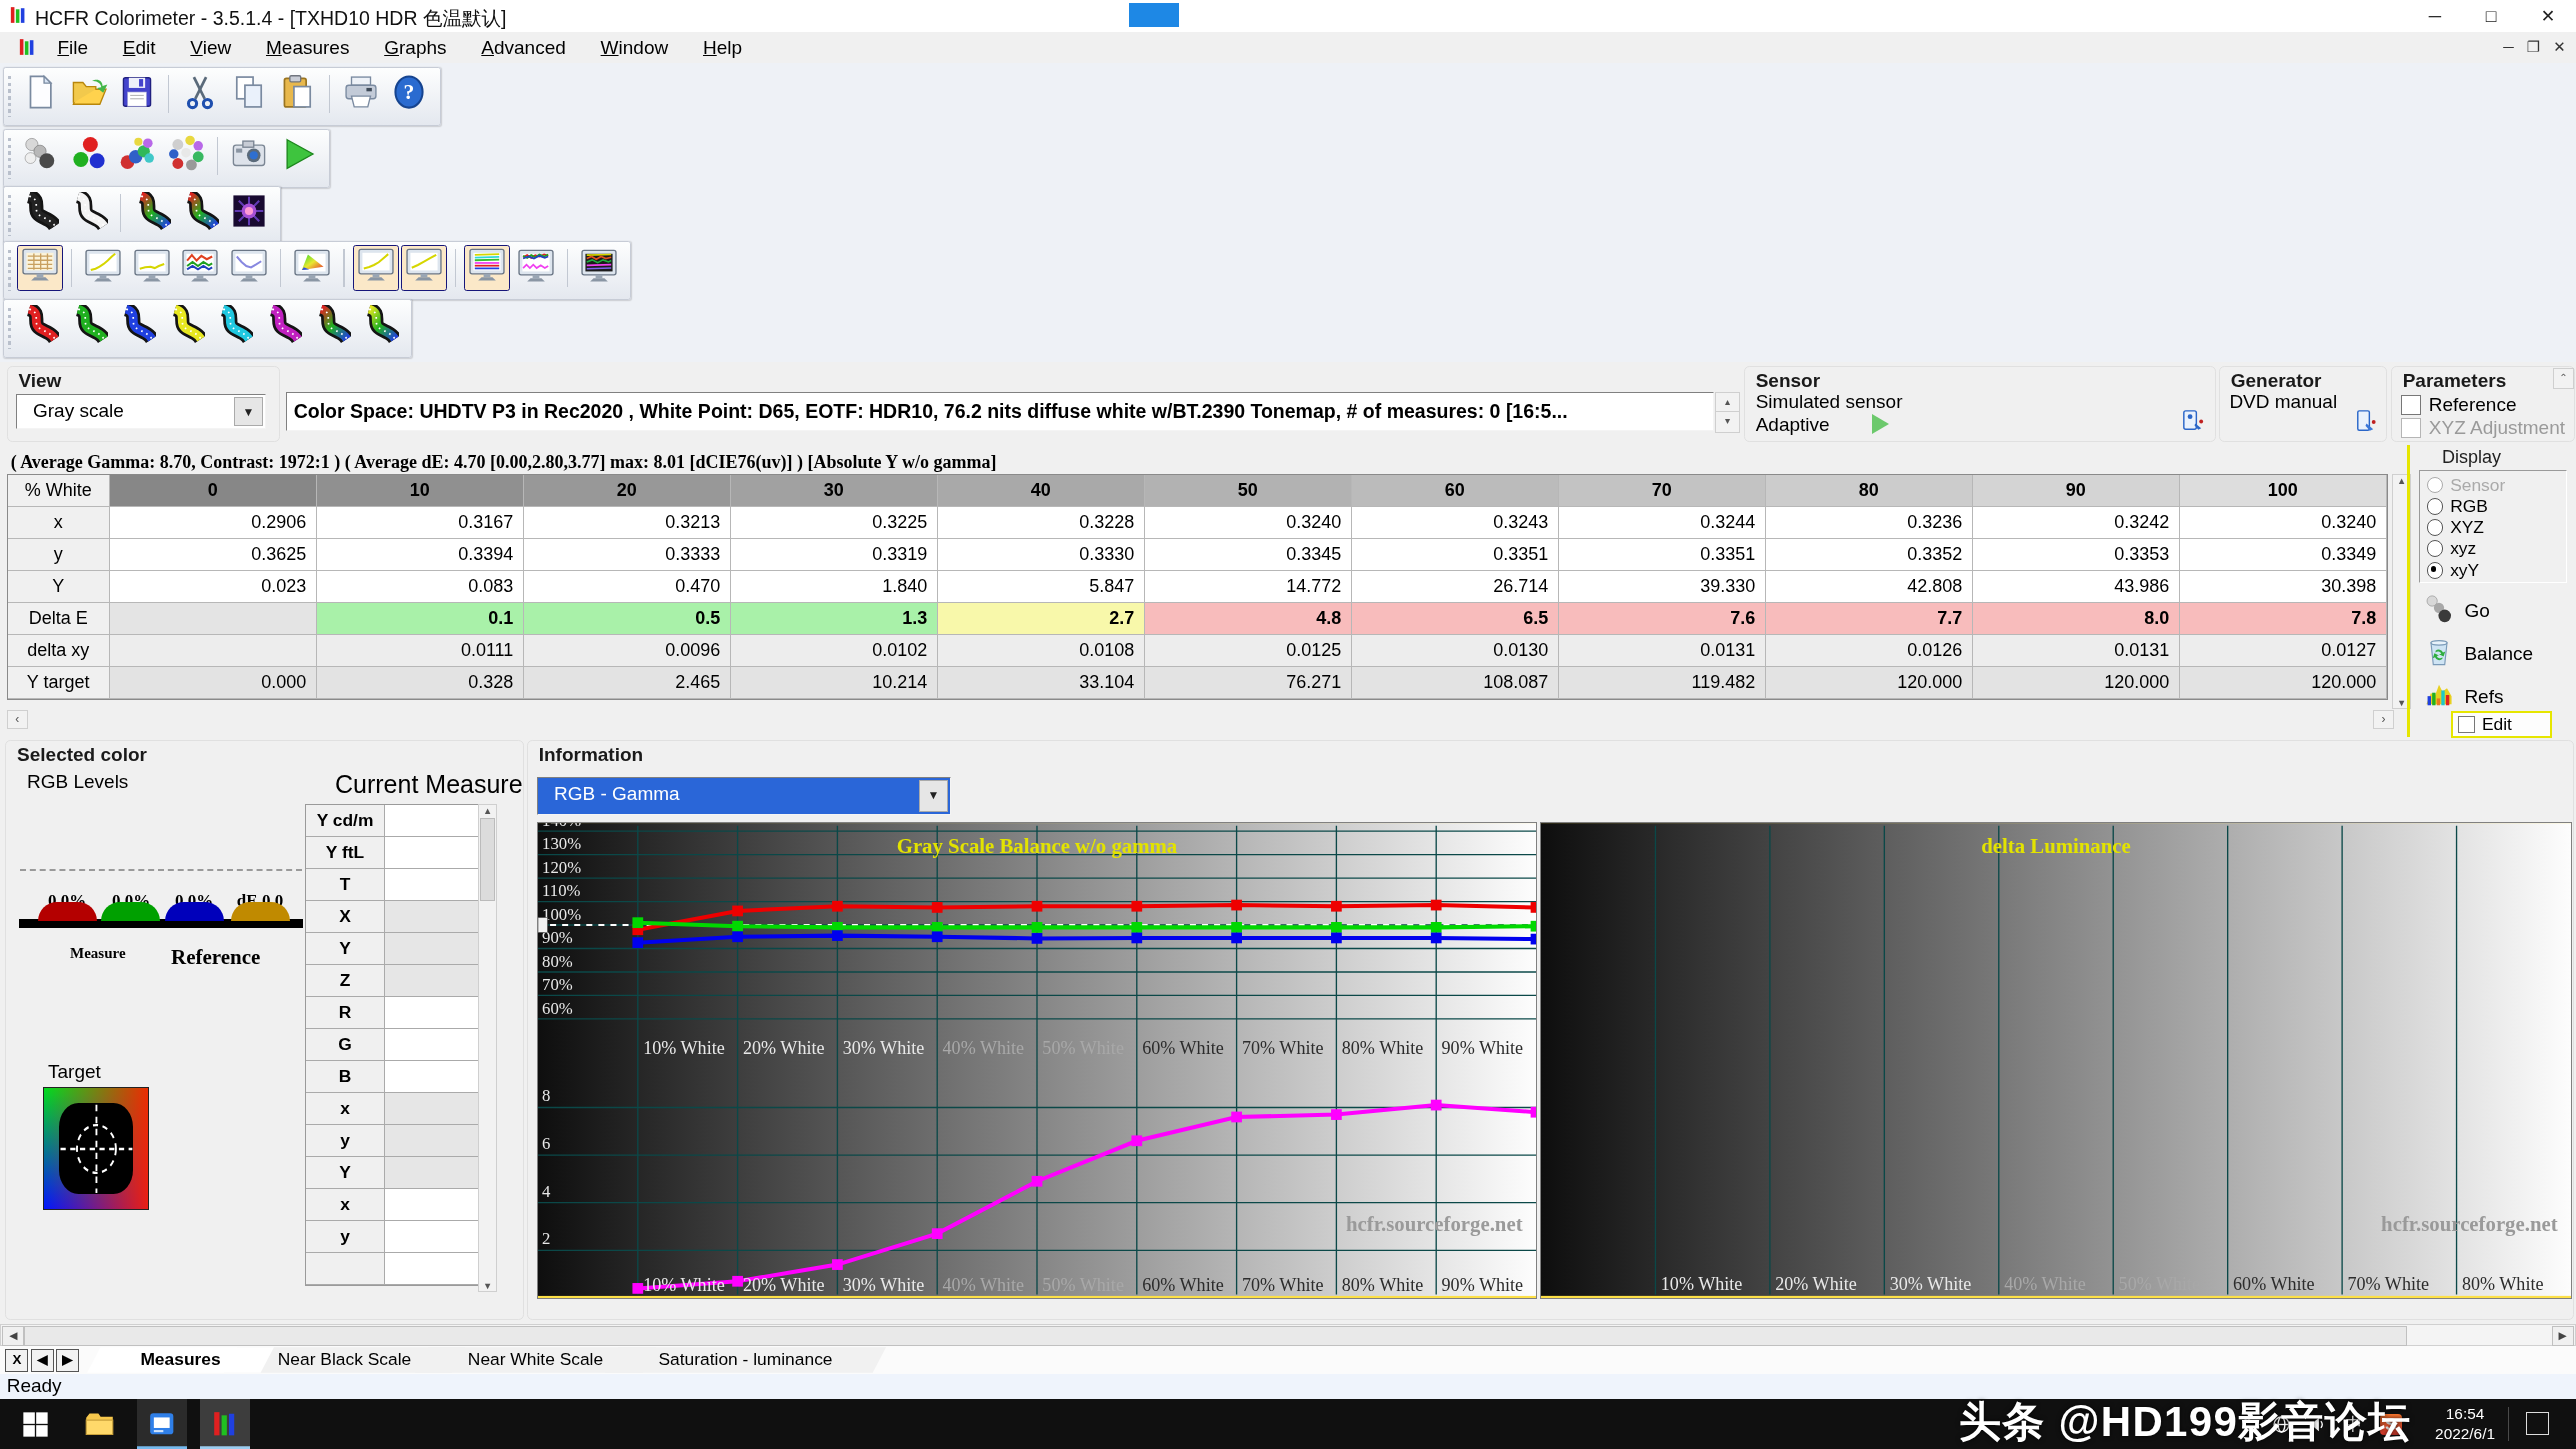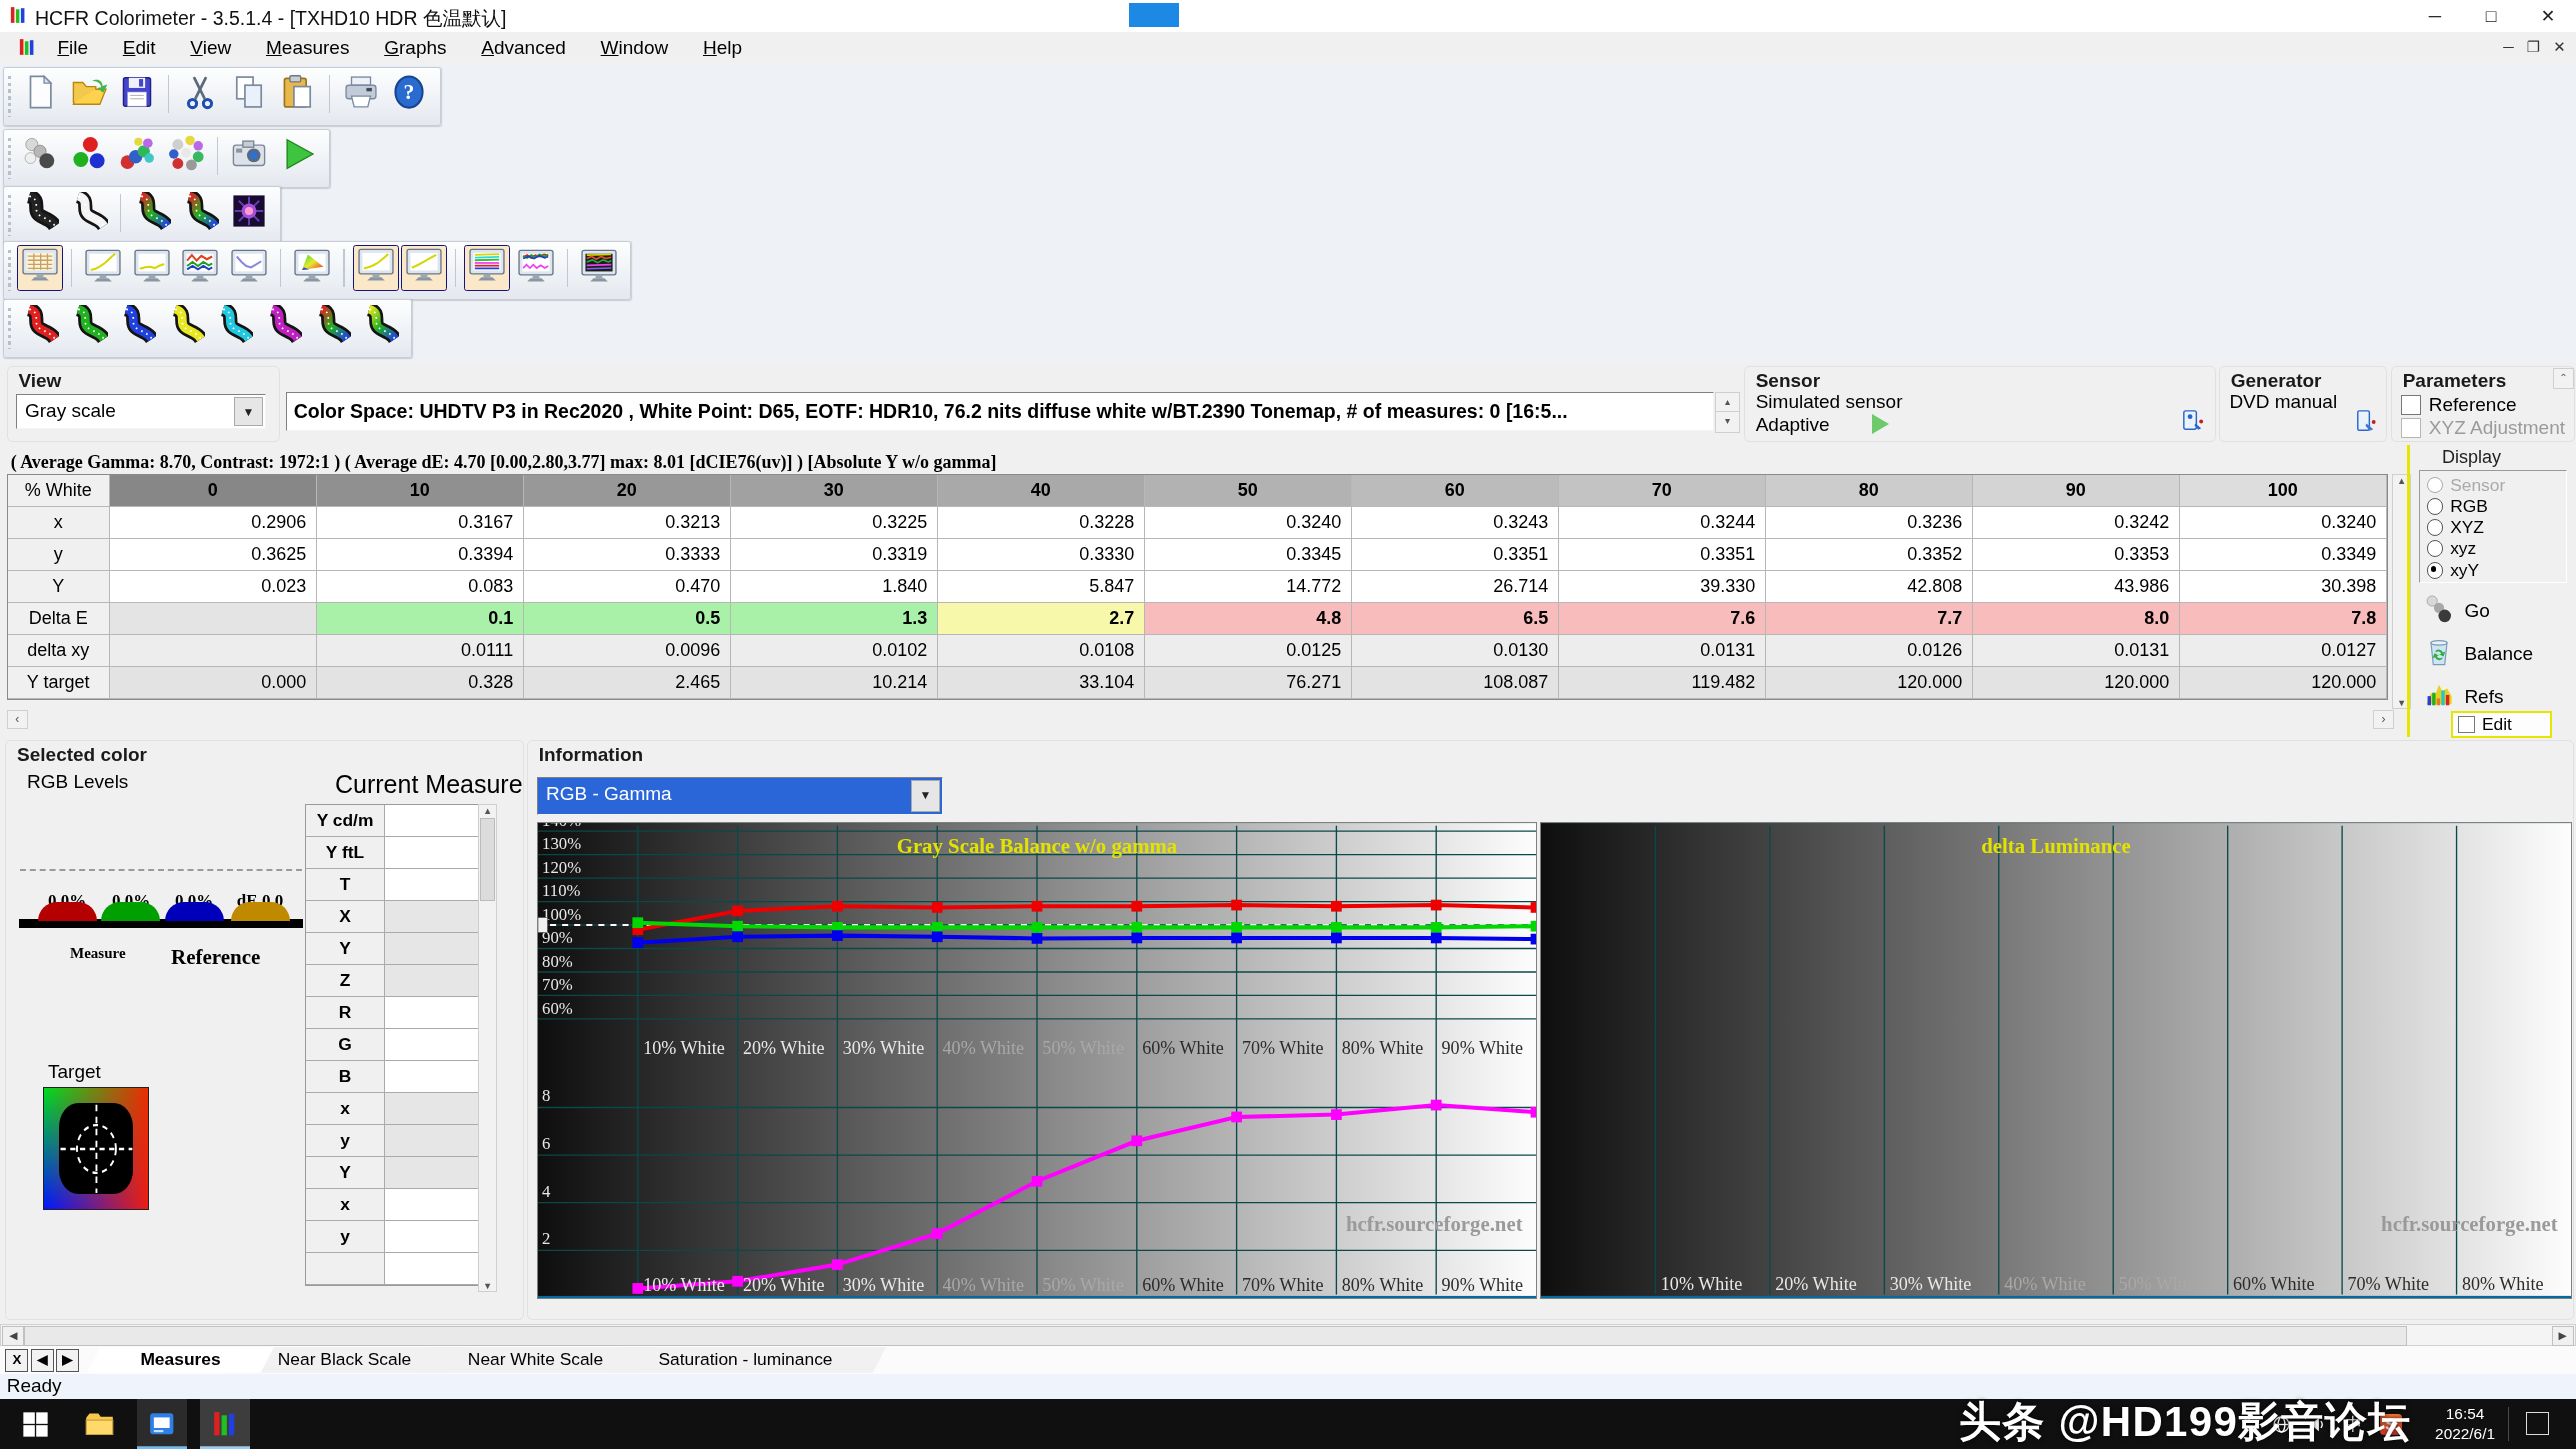--- a/index.html
+++ b/index.html
@@ -27,21 +27,21 @@
   .tbrow::before{content:"";position:absolute;left:4px;top:8px;bottom:8px;width:3.4px;
     background:repeating-linear-gradient(#b9c0cc 0 3.4px,transparent 3.4px 6.7px);}
   .tbtn{display:inline-block;width:46px;height:46px;margin:0.7px 1.3px;vertical-align:top;border-radius:2.7px;
     text-align:center;padding-top:1.3px;box-sizing:border-box;}
   .tbtn.sel{background:#fbe8c8;border:1.3px solid #16167a;padding-top:0;}
   .tbsep{display:inline-block;width:1.3px;height:38px;margin:4px 6.7px;background:#c2c8d2;vertical-align:top;}
   
   .gbox{border:1.3px groove #e0e0e0;border-radius:5.4px;background:#f0f0f0;}
   .gtitle{position:absolute;top:2.7px;left:10.7px;font-weight:bold;font-size:19px;color:#1a1a1a;}
   .combo{background:#fff;border:1.3px solid;border-color:#808080 #f4f4f4 #f4f4f4 #808080;font-size:19px;
-    line-height:32px;padding-left:8px;}
+    line-height:32px;padding-left:16px;}
   .combo .arrow{position:absolute;right:2px;top:2px;bottom:2px;width:27px;background:#e6e6e6;
     border:0.7px solid #aaa;text-align:center;line-height:29.5px;font-size:12px;color:#222;}
   .checkrow{font-size:19px;display:flex;align-items:center;gap:8px;}
   .cbx{width:17.4px;height:17.4px;background:#fff;border:1.3px solid #777;display:inline-block;}
   .radio{width:14.8px;height:14.8px;border:1.3px solid #555;border-radius:50%;background:#fff;display:inline-block;position:relative;}
   .radio.on::after{content:"";position:absolute;left:3.4px;top:3.4px;width:5.4px;height:5.4px;border-radius:50%;background:#000;}
   .radio.dis{border-color:#aaa;}
   
   #summary{left:10.7px;top:452px;font-size:18px;font-weight:bold;font-family:"Liberation Serif",serif;}
   #graytable{left:6.7px;top:474px;display:grid;grid-template-columns:102px repeat(11,207px);
@@ -78,21 +78,21 @@
   
   #cm-title{left:335px;top:770px;font-size:25px;}
   #cmtable{left:305px;top:804px;display:grid;grid-template-columns:79px 93px;border:1.3px solid #9a9a9a;background:#fff;}
   .cmlabel{height:31px;border-bottom:0.7px solid #aaa;border-right:0.7px solid #aaa;background:#f0f0f0;
     font-weight:bold;font-size:17.4px;display:flex;align-items:center;justify-content:center;}
   .cmval{height:31px;border-bottom:0.7px solid #aaa;}
   #cm-scroll{left:478px;top:804px;width:17.4px;height:486px;}
   
   #infopanel{left:527px;top:740px;width:2045px;height:578px;}
   #info-combo{left:537px;top:777px;width:396px;height:36px;background:#2a66d8;color:#fff;}
-  .chartbox{border:1.3px solid #808080;background:#0369a1;}
+  .chartbox{border:1.3px solid #808080;background:#fde047;}
   #chart-left{left:537px;top:822px;}
   #chart-right{left:1540px;top:822px;}
   
   #hscroll{left:0;top:1324px;width:2576px;height:21.5px;background:#f4f4f4;border:0.7px solid #d0d0d0;box-sizing:border-box;}
   #hthumb{position:absolute;left:23px;top:1.3px;width:2381px;height:17.4px;background:#e9e9e9;border:0.7px solid #c0c0c0;}
   .harrow{position:absolute;top:1.3px;width:20px;height:17.4px;background:#f0f0f0;border:0.7px solid #c0c0c0;
     font-size:10.7px;text-align:center;line-height:17.4px;color:#444;}
   #tabrow{left:0;top:1346px;width:2576px;height:28px;background:#fbfbfb;border-bottom:0.7px solid #e0e0e0;}
   .tabnav{position:absolute;top:2.7px;width:23px;height:23px;background:#f2f2f2;border:1.3px solid #555;
     font-size:13.4px;font-weight:bold;text-align:center;line-height:20px;box-sizing:border-box;}

